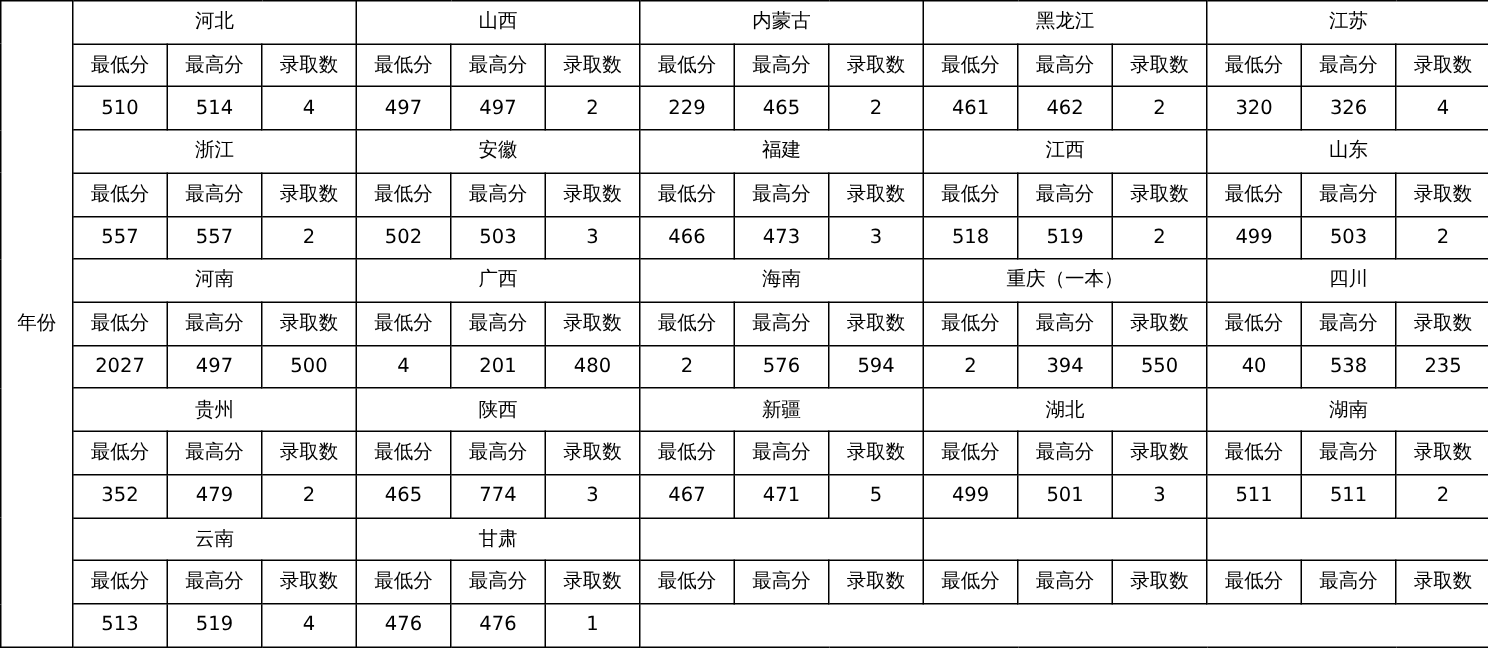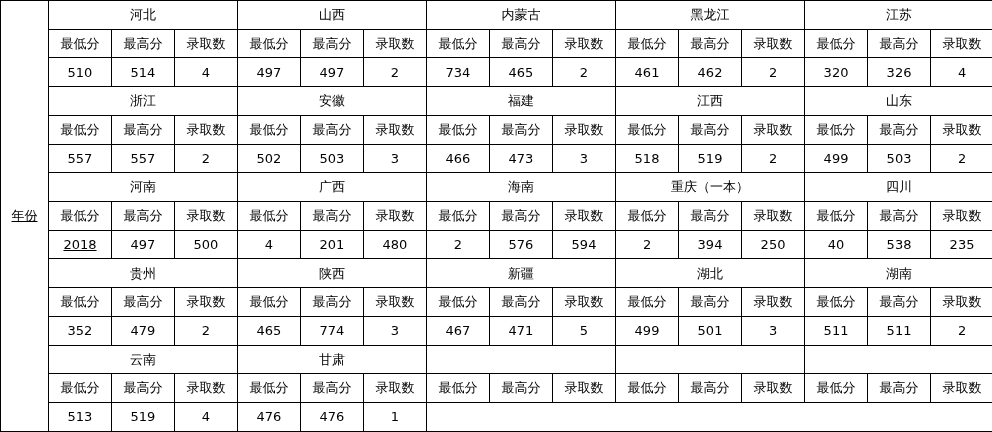--- a/index.html
+++ b/index.html
@@ -23,21 +23,20 @@
     border: 1px solid #000000;
     text-align: center;
     vertical-align: middle;
     font-size: 13px;
     padding: 0;
     line-height: 1.2;
   }
   td.year-cell {
     width: 48px;
     font-size: 13px;
-    text-decoration: underline;
   }
   td.region-cell {
     font-size: 13.5px;
   }
   td.header-cell {
     font-size: 12.5px;
   }
   td.value-cell {
     font-size: 12.5px;
   }
@@ -96,21 +95,21 @@
       <td class="header-cell">最高分</td>
       <td class="header-cell">录取数</td>
     </tr>
     <tr>
       <td class="value-cell">510</td>
       <td class="value-cell">514</td>
       <td class="value-cell">4</td>
       <td class="value-cell">497</td>
       <td class="value-cell">497</td>
       <td class="value-cell">2</td>
-      <td class="value-cell">734</td>
+      <td class="value-cell">229</td>
       <td class="value-cell">465</td>
       <td class="value-cell">2</td>
       <td class="value-cell">461</td>
       <td class="value-cell">462</td>
       <td class="value-cell">2</td>
       <td class="value-cell">320</td>
       <td class="value-cell">326</td>
       <td class="value-cell">4</td>
     </tr>
 
@@ -174,32 +173,32 @@
       <td class="header-cell">最高分</td>
       <td class="header-cell">录取数</td>
       <td class="header-cell">最低分</td>
       <td class="header-cell">最高分</td>
       <td class="header-cell">录取数</td>
       <td class="header-cell">最低分</td>
       <td class="header-cell">最高分</td>
       <td class="header-cell">录取数</td>
     </tr>
     <tr>
-      <td class="year-cell">2018</td>
+      <td class="year-cell">2027</td>
       <td class="value-cell">497</td>
       <td class="value-cell">500</td>
       <td class="value-cell">4</td>
       <td class="value-cell">201</td>
       <td class="value-cell">480</td>
       <td class="value-cell">2</td>
       <td class="value-cell">576</td>
       <td class="value-cell">594</td>
       <td class="value-cell">2</td>
       <td class="value-cell">394</td>
-      <td class="value-cell">250</td>
+      <td class="value-cell">550</td>
       <td class="value-cell">40</td>
       <td class="value-cell">538</td>
       <td class="value-cell">235</td>
       <td class="value-cell">5</td>
     </tr>
 
     <tr>
       <td class="region-cell" colspan="3">贵州</td>
       <td class="region-cell" colspan="3">陕西</td>
       <td class="region-cell" colspan="3">新疆</td>

